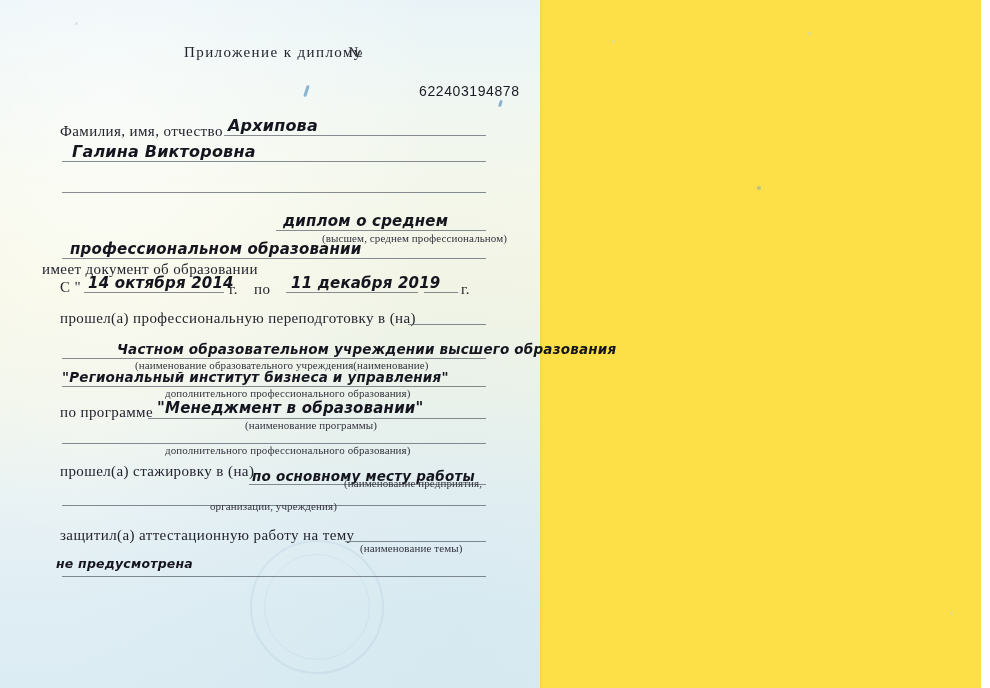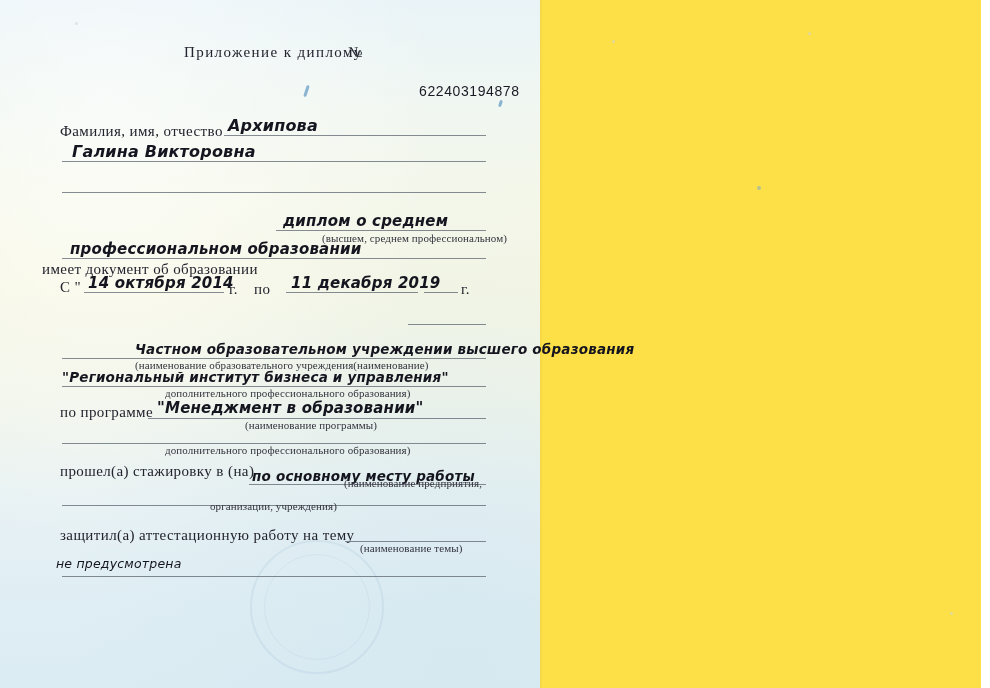--- a/index.html
+++ b/index.html
@@ -75,21 +75,21 @@
     font-size: 15px;
     color: #15151f;
     letter-spacing: .2px;
   }
   .hand.small {
     font-size: 13.5px;
     font-weight: bold;
   }
   .hand.tiny {
     font-size: 12.5px;
-    font-weight: normal;
+    font-weight: bold;
   }
   .caption {
     font-family: "Liberation Serif", serif;
     font-size: 11px;
     color: #33333d;
     letter-spacing: .1px;
   }
   .line {
     position: absolute;
     height: 0;
@@ -176,23 +176,24 @@
     <div class="row printed" style="left:60px;top:279px;">С "</div>
     <div class="row hand" style="left:88px;top:274px;">14 октября 2014</div>
     <div class="line" style="left:84px;top:292px;width:140px;"></div>
     <div class="row printed" style="left:229px;top:281px;">г.</div>
     <div class="row printed" style="left:254px;top:281px;">по</div>
     <div class="row hand" style="left:291px;top:274px;">11 декабря 2019</div>
     <div class="line" style="left:286px;top:292px;width:132px;"></div>
     <div class="row printed" style="left:461px;top:281px;">г.</div>
     <div class="line" style="left:424px;top:292px;width:34px;"></div>
 
+    <div class="row printed" style="left:60px;top:310px;">прошел(а) профессиональную переподготовку в  (на)</div>
     <div class="line" style="left:408px;top:324px;width:78px;"></div>
 
-    <div class="row hand small" style="left:135px;top:341px;">Частном образовательном учреждении высшего образования</div>
+    <div class="row hand small" style="left:117px;top:341px;">Частном образовательном учреждении высшего образования</div>
     <div class="line" style="left:62px;top:358px;width:424px;"></div>
     <div class="row caption" style="left:135px;top:359px;">(наименование образовательного учреждения(наименование)</div>
 
     <div class="row hand small" style="left:62px;top:369px;">"Региональный институт бизнеса и управления"</div>
     <div class="line" style="left:62px;top:386px;width:424px;"></div>
     <div class="row caption" style="left:165px;top:387px;">дополнительного профессионального образования)</div>
 
     <div class="row printed" style="left:60px;top:404px;">по программе</div>
     <div class="row hand" style="left:157px;top:399px;">"Менеджмент в образовании"</div>
     <div class="line" style="left:148px;top:418px;width:338px;"></div>

